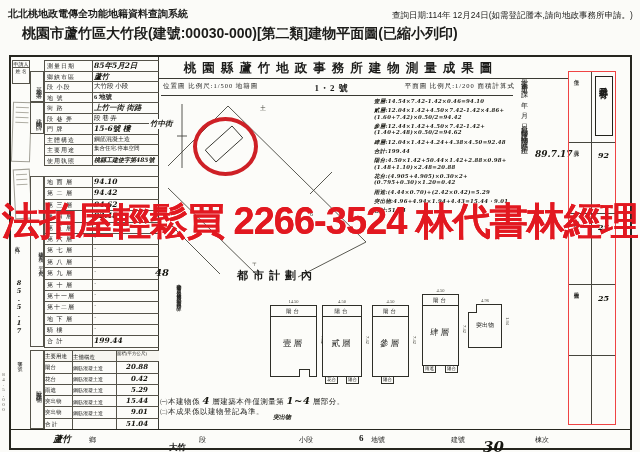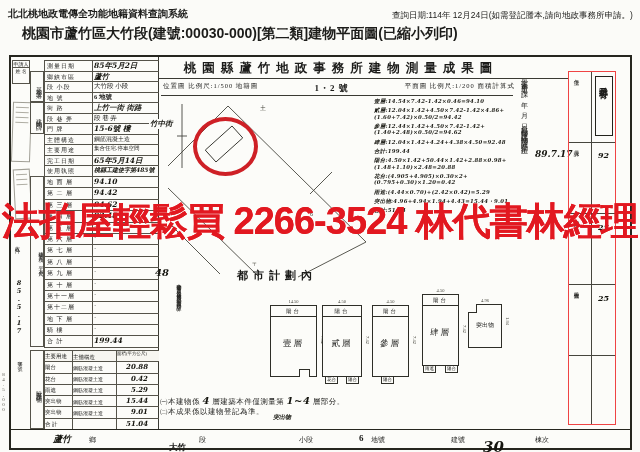--- a/index.html
+++ b/index.html
@@ -116,24 +116,20 @@
         </div>
       <div class="row" style="position:relative;height:10.5px">
           <span class="lb">主體構造</span>
           <span class="vl" style="font-size:6px">鋼筋混凝土造</span>
         </div>
       <div class="row" style="position:relative;height:10.5px">
           <span class="lb">主要用途</span>
           <span class="vl" style="font-size:5.5px">集合住宅.停車空間</span>
         </div>
       <div class="row" style="position:relative;height:10.5px">
-          <span class="lb">完工日期</span>
-          <span class="vl hw">65年5月14日</span>
-        </div>
-      <div class="row" style="position:relative;height:10.5px">
           <span class="lb">使用執照</span>
           <span class="vl hw" style="font-size:6px">桃縣工建使字第485號</span>
         </div>
     </div>
 
     <div class="abs" style="left:33px;top:119px;width:114px;border-top:1px solid #55534a;border-left:1px solid #55534a">
       <div class="frow">
           <span class="lb">地 面 層</span>
           <span class="vl hw">94.10</span>
         </div>

